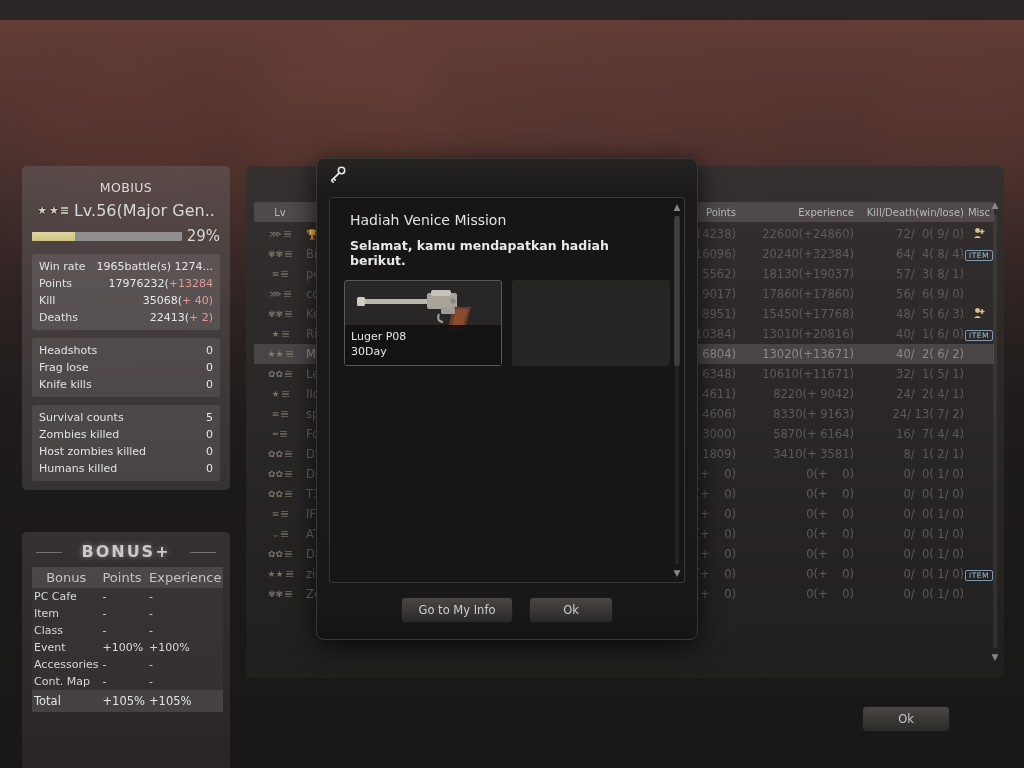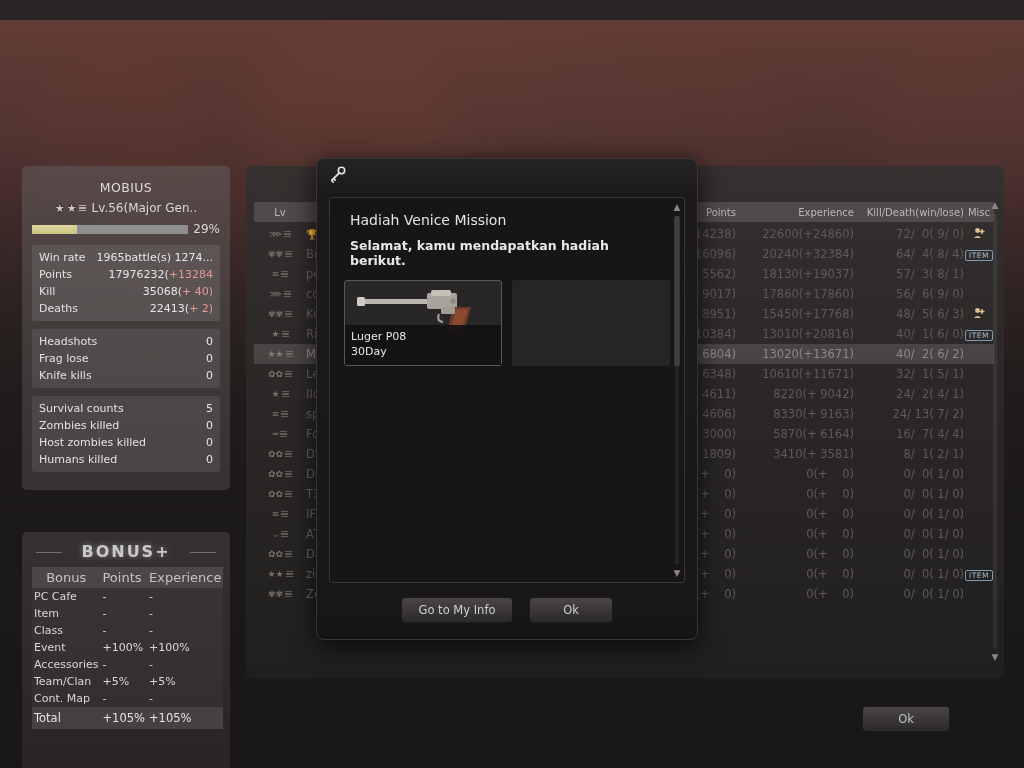--- a/index.html
+++ b/index.html
@@ -31,25 +31,25 @@
     position:absolute; left:22px; top:146px; width:208px; height:324px;
     background:linear-gradient(180deg, rgba(96,90,90,.60), rgba(72,68,68,.58));
     border-radius:5px; padding:8px 10px 10px;
   }
   .pname { text-align:center; color:#dcdcdc; font-size:12.5px; letter-spacing:.4px; margin-top:6px; }
   .lvrow { display:flex; align-items:center; justify-content:center; gap:6px; margin-top:6px; }
   .rank-ins { display:flex; align-items:center; gap:2px; }
   .star { color:#cfc9b8; font-size:11px; line-height:1; text-shadow:0 0 2px #000; }
   .bars { display:flex; flex-direction:column; gap:1px; }
   .bars i { display:block; width:7px; height:1.5px; background:#bbb3a6; }
-  .lvtext { color:#d8d8d8; font-size:12px; }
+  .lvtext { color:#d8d8d8; font-size:16px; }
   .xpwrap { display:flex; align-items:center; gap:5px; margin-top:7px; }
   .xpbar { position:relative; flex:1; height:9px; background:#8f8f8f; border-radius:1px; overflow:hidden; }
   .xpfill { position:absolute; left:0; top:0; bottom:0; width:29%; background:linear-gradient(180deg,#ded7a0,#cbc37f); }
-  .xppct { color:#d9d9d9; font-size:12px; }
+  .xppct { color:#d9d9d9; font-size:15px; }
 
   .statbox { margin-top:9px; background:rgba(118,112,112,.40); border-radius:3px; padding:4px 7px; }
   .srow { display:flex; justify-content:space-between; align-items:baseline; font-size:11px; color:#dadada; line-height:17px; white-space:nowrap; }
   .srow .lbl { color:#e2e2e2; }
   .srow .val { color:#e6e6e6; font-variant-numeric:tabular-nums; }
   .plus { color:#e49a95; }
   .statbox2 { margin-top:8px; background:rgba(118,112,112,.30); border-radius:3px; padding:4px 7px; }
 
   
   #bonus {
@@ -264,25 +264,20 @@
           </tr>
           <tr class="body">
             <td>Event</td>
             <td>+100%</td>
             <td>+100%</td>
           </tr>
           <tr class="body">
             <td>Accessories</td>
             <td>-</td>
             <td>-</td>
-          </tr>
-          <tr class="body">
-            <td>Team/Clan</td>
-            <td>+5%</td>
-            <td>+5%</td>
           </tr>
           <tr class="body">
             <td>Cont. Map</td>
             <td>-</td>
             <td>-</td>
           </tr>
         </tbody>
       <tfoot>
           <tr class="btotal">
         <td>Total</td>

